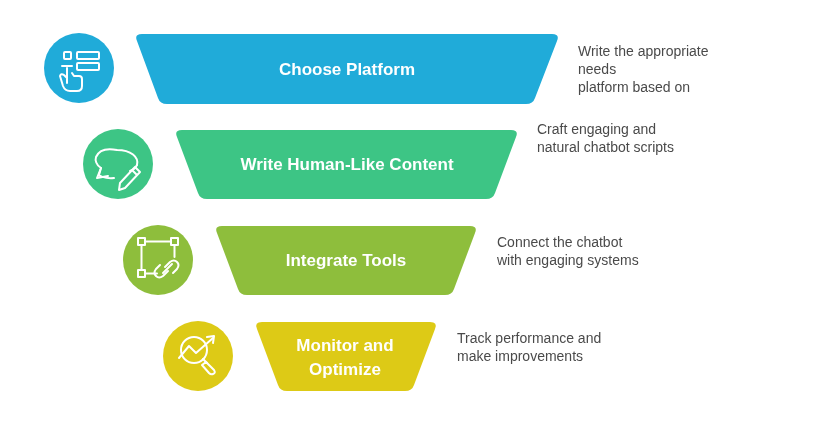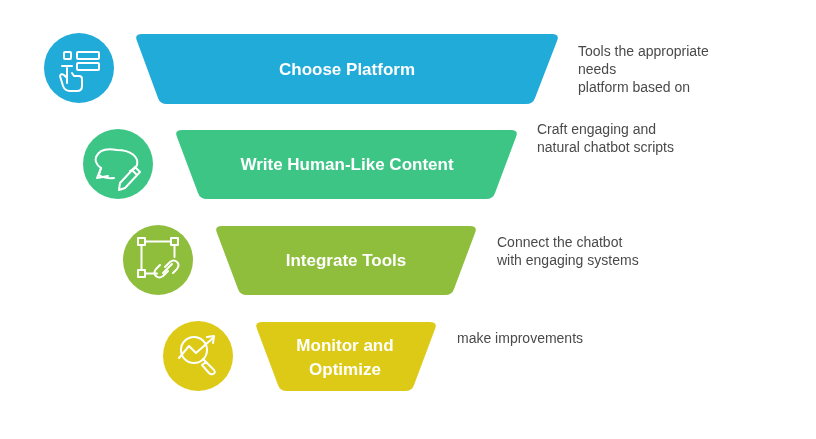--- a/index.html
+++ b/index.html
@@ -66,27 +66,28 @@
       <circle cx="194" cy="350" r="13"></circle>
       <path d="M203,359 L207,363"></path>
       <path d="M206,362 L214,370 Q216,373 213,374 Q211,375 209,373 L202,365 Z"></path>
       <path d="M179,358 L189,346 L196,353 L213,338"></path>
       <path d="M207,337 L214,336 L213,343"></path>
     </g>
   </g>
 </svg>
 
 <div class="desc" style="left:578px; top:42px;">
-  <span>Tools the appropriate</span>
+  <span>Write the appropriate</span>
   <span>needs</span>
   <span>platform based on</span>
 </div>
 <div class="desc" style="left:537px; top:120px;">
   <span>Craft engaging and</span>
   <span>natural chatbot scripts</span>
 </div>
 <div class="desc" style="left:497px; top:233px;">
   <span>Connect the chatbot</span>
   <span>with engaging systems</span>
 </div>
 <div class="desc" style="left:457px; top:329px;">
+  <span>Track performance and</span>
   <span>make improvements</span>
 </div>
 
 </body></html>

